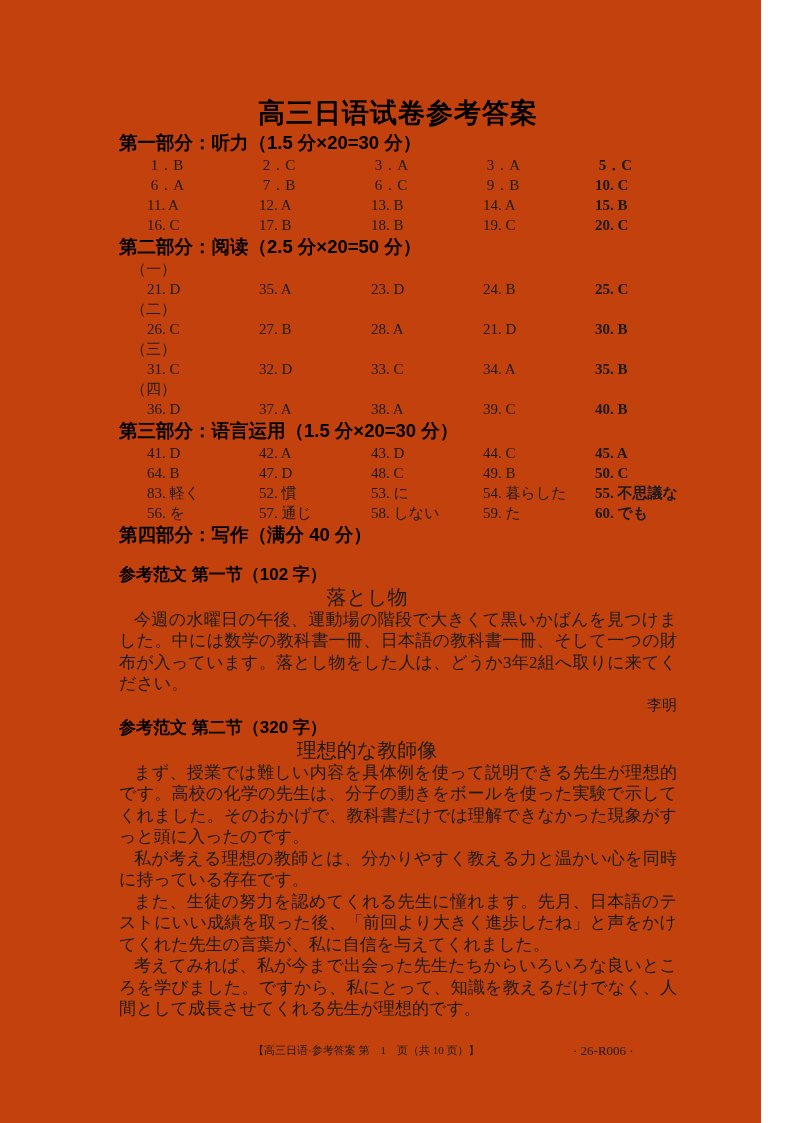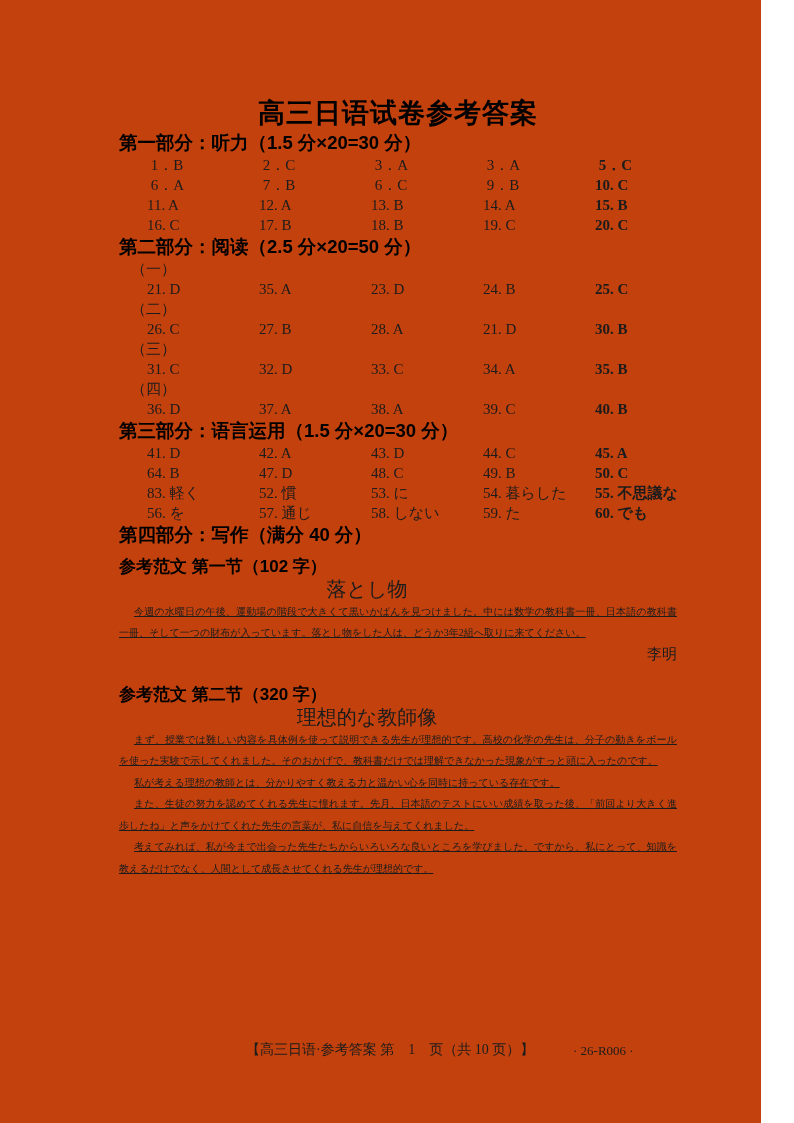--- a/index.html
+++ b/index.html
@@ -42,46 +42,45 @@
     font-size: 17px;
     line-height: 24px;
     color: #000;
     white-space: pre;
   }
   .ans { font-size: 15px; line-height: 20px; }
   .ans-row { display: flex; padding-left: 28px; white-space: pre; }
   .ans-cell { flex: 0 0 auto; width: 112px; }
   .ans-cell:last-child { width: auto; font-weight: bold; }
   .group-label { padding-left: 12px; font-size: 15px; line-height: 20px; }
-  .essay-block1 { margin-top: 8px; }
-  .essay-block2 { margin-top: 18px; }
+  .essay-block1 { margin-top: 16px; }
+  .essay-block2 { }
   .essay-title {
     font-size: 20px;
     line-height: 21.5px;
     text-align: center;
     position: relative;
     left: -31px;
   }
   .essay-para {
-    font-size: 10px;
+    font-size: 17px;
     line-height: 21.5px;
     text-align: justify;
     text-indent: 15px;
-    text-decoration: underline;
   }
   .signature {
     font-size: 15px;
     line-height: 21.5px;
     text-align: right;
   }
   .footer-center {
     position: absolute;
-    left: 246px;
+    left: 253px;
     top: 1041px;
-    font-size: 14px;
+    font-size: 11px;
     line-height: 18px;
     white-space: pre;
   }
   .footer-right {
     position: absolute;
     left: 573px;
     top: 1042px;
     font-size: 13px;
     line-height: 18px;
     white-space: pre;

